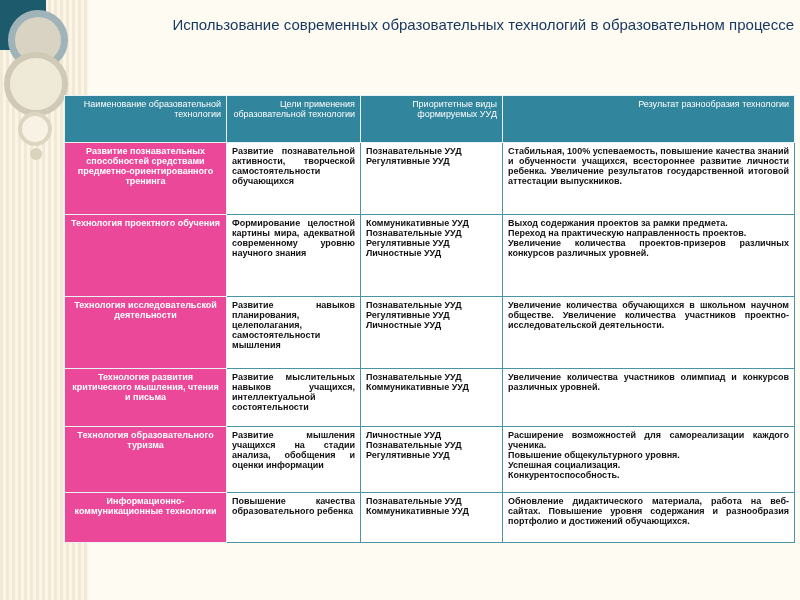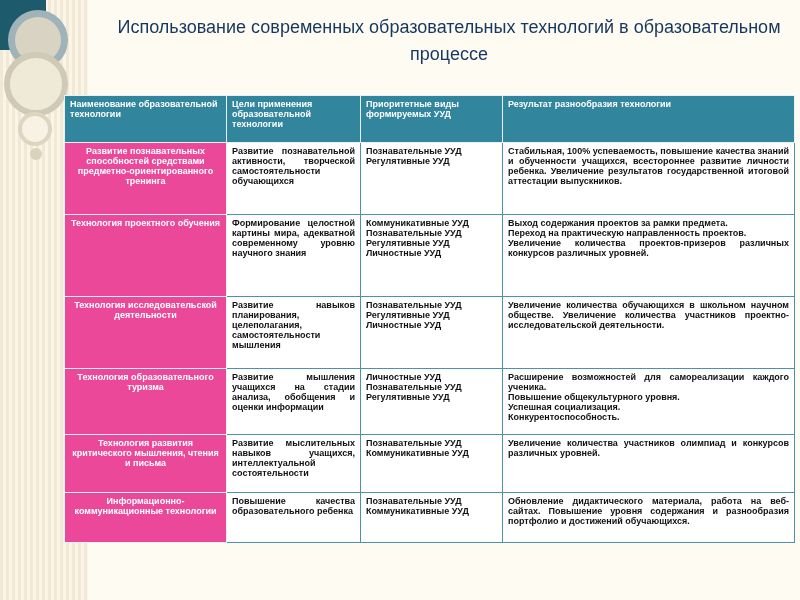--- a/index.html
+++ b/index.html
@@ -31,39 +31,39 @@
   .ring-small {
     left:18px; top:112px; width:26px; height:26px;
     background:#f7f2e3; border:4px solid #ddd5c0;
   }
   .dot-small {
     left:30px; top:148px; width:12px; height:12px;
     background:#d9d2bd;
   }
   .title {
     position:absolute; left:104px; right:6px; top:14px;
-    text-align:center;
-    font-size:18px; line-height:1.5;
+    text-align:right;
+    font-size:15px; line-height:1.5;
     color:#17375e;
   }
   table.main {
     position:absolute; left:64px; top:95px;
     width:730px;
     border-collapse:collapse;
     table-layout:fixed;
     font-size:9px;
   }
   table.main th, table.main td {
     padding:3px 5px;
     vertical-align:top;
     word-wrap:break-word;
   }
   th.hdr {
     background:#31859c; color:#ffffff;
-    font-weight:bold; text-align:left; vertical-align:middle;
+    font-weight:normal; text-align:right; vertical-align:middle;
     border:1px solid #e8f2f5;
     height:40px;
   }
   td.name {
     background:#ec4899; color:#ffffff;
     font-weight:bold; text-align:center; vertical-align:middle;
     border:1px solid #e8f2f5;
   }
   td.light {
     background:#ffffff; color:#111111;
@@ -123,37 +123,37 @@
 Увеличение количества проектов-призеров различных конкурсов различных уровней.</td>
       </tr>
       <tr style="height:72px">
         <td class="name">Технология исследовательской деятельности</td>
         <td class="light goal">Развитие навыков планирования, целеполагания, самостоятельности мышления</td>
         <td class="light uud">Познавательные УУД
 Регулятивные УУД
 Личностные УУД</td>
         <td class="light result">Увеличение количества обучающихся в школьном научном обществе. Увеличение количества участников проектно-исследовательской деятельности.</td>
       </tr>
+      <tr style="height:58px">
+        <td class="name">Технология развития критического мышления, чтения и письма</td>
+        <td class="light goal">Развитие мыслительных навыков учащихся, интеллектуальной состоятельности</td>
+        <td class="light uud">Познавательные УУД
+Коммуникативные УУД</td>
+        <td class="light result">Увеличение количества участников олимпиад и конкурсов различных уровней.</td>
+      </tr>
       <tr style="height:66px">
         <td class="name">Технология образовательного туризма</td>
         <td class="light goal">Развитие мышления учащихся на стадии анализа, обобщения и оценки информации</td>
         <td class="light uud">Личностные УУД
 Познавательные УУД
 Регулятивные УУД</td>
         <td class="light result">Расширение возможностей для самореализации каждого ученика.
 Повышение общекультурного уровня.
 Успешная социализация.
 Конкурентоспособность.</td>
-      </tr>
-      <tr style="height:58px">
-        <td class="name">Технология развития критического мышления, чтения и письма</td>
-        <td class="light goal">Развитие мыслительных навыков учащихся, интеллектуальной состоятельности</td>
-        <td class="light uud">Познавательные УУД
-Коммуникативные УУД</td>
-        <td class="light result">Увеличение количества участников олимпиад и конкурсов различных уровней.</td>
       </tr>
       <tr style="height:50px">
         <td class="name">Информационно-коммуникационные технологии</td>
         <td class="light goal">Повышение качества образовательного ребенка</td>
         <td class="light uud">Познавательные УУД
 Коммуникативные УУД</td>
         <td class="light result">Обновление дидактического материала, работа на веб-сайтах. Повышение уровня содержания и разнообразия портфолио и достижений обучающихся.</td>
       </tr>
     </tbody>
   </table>

